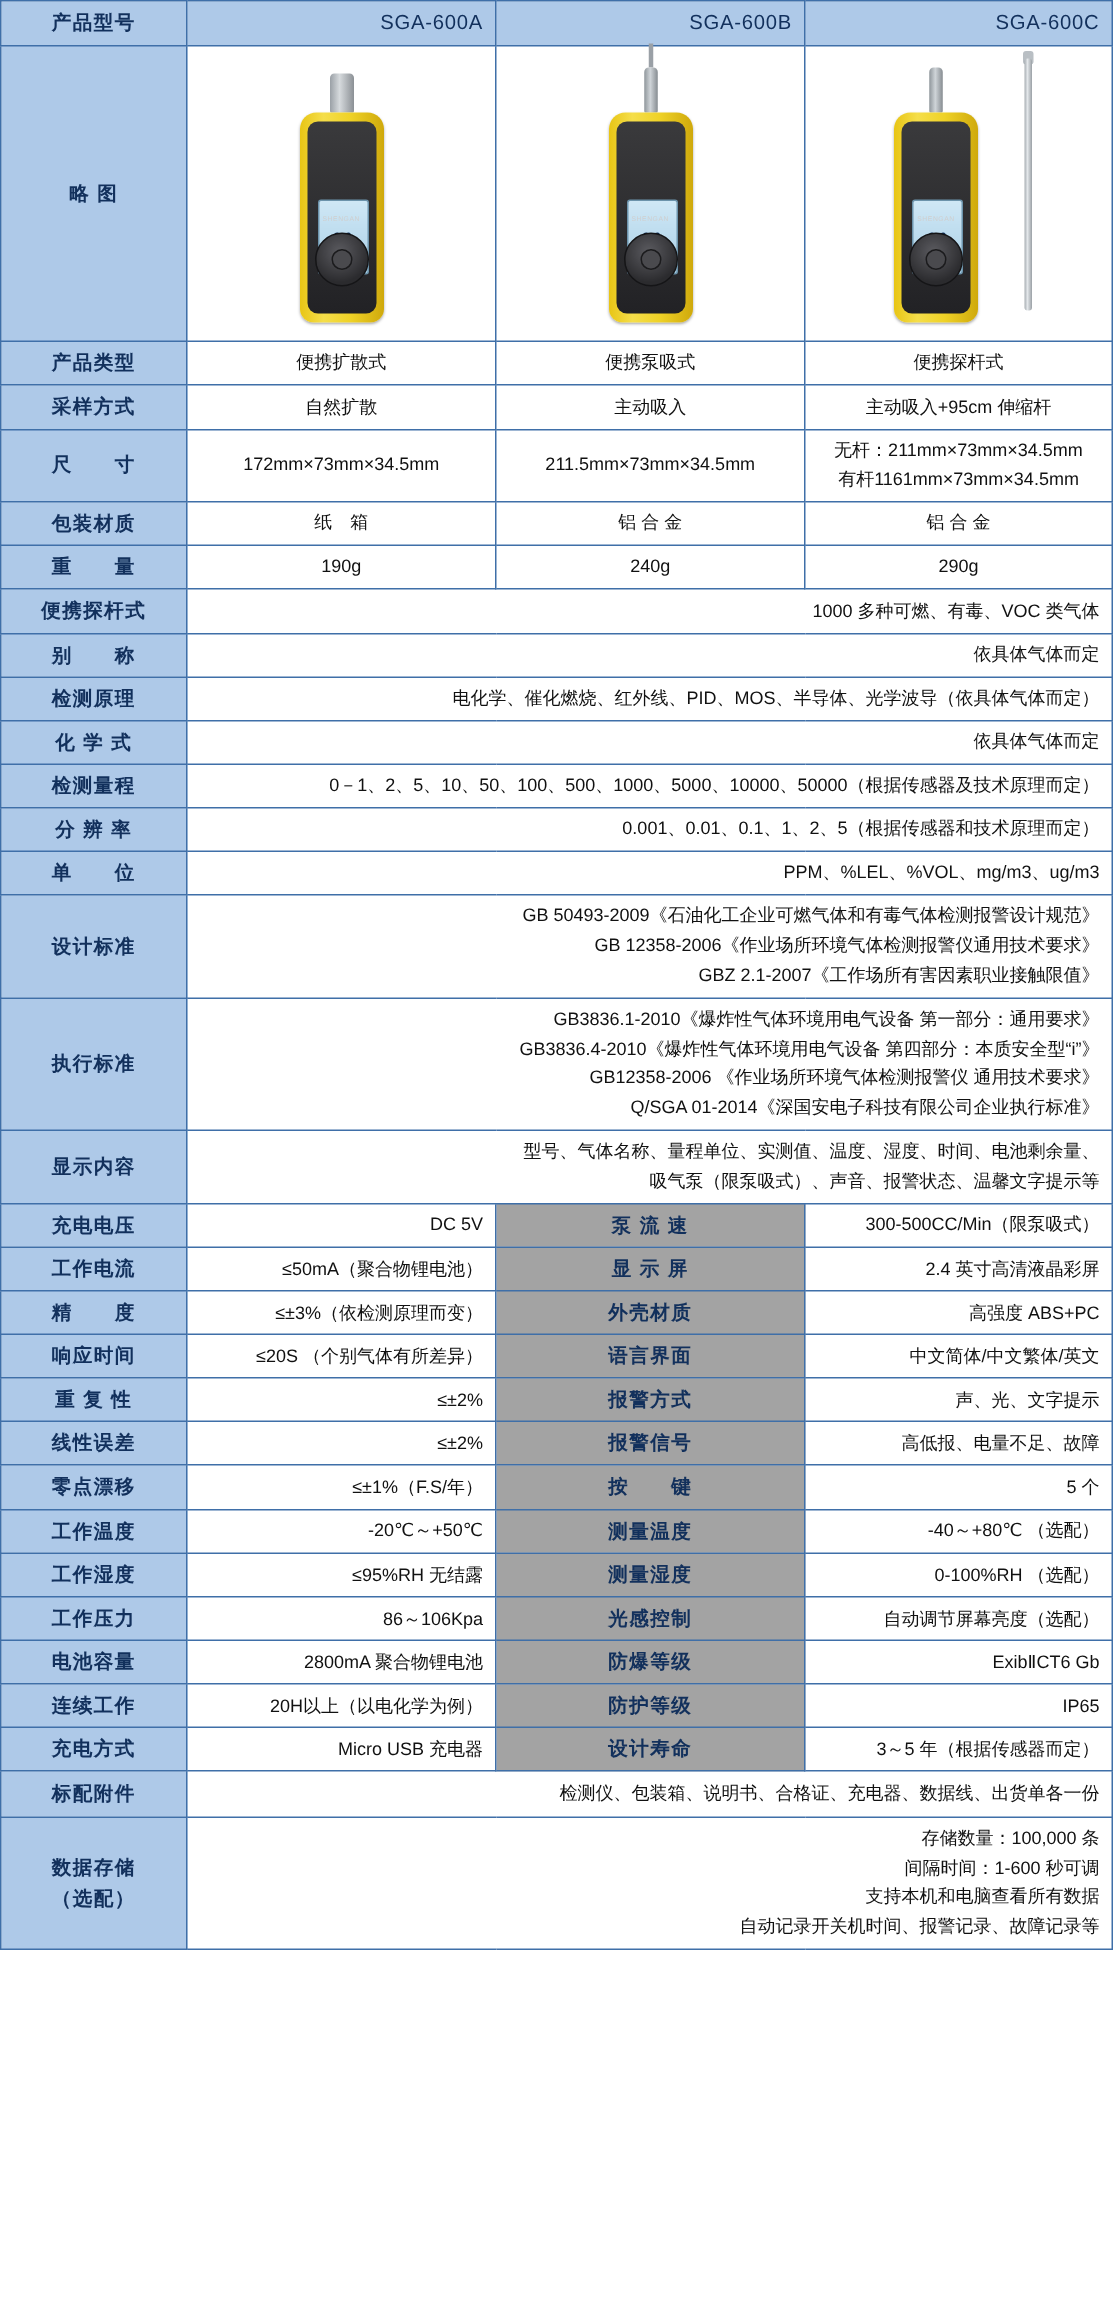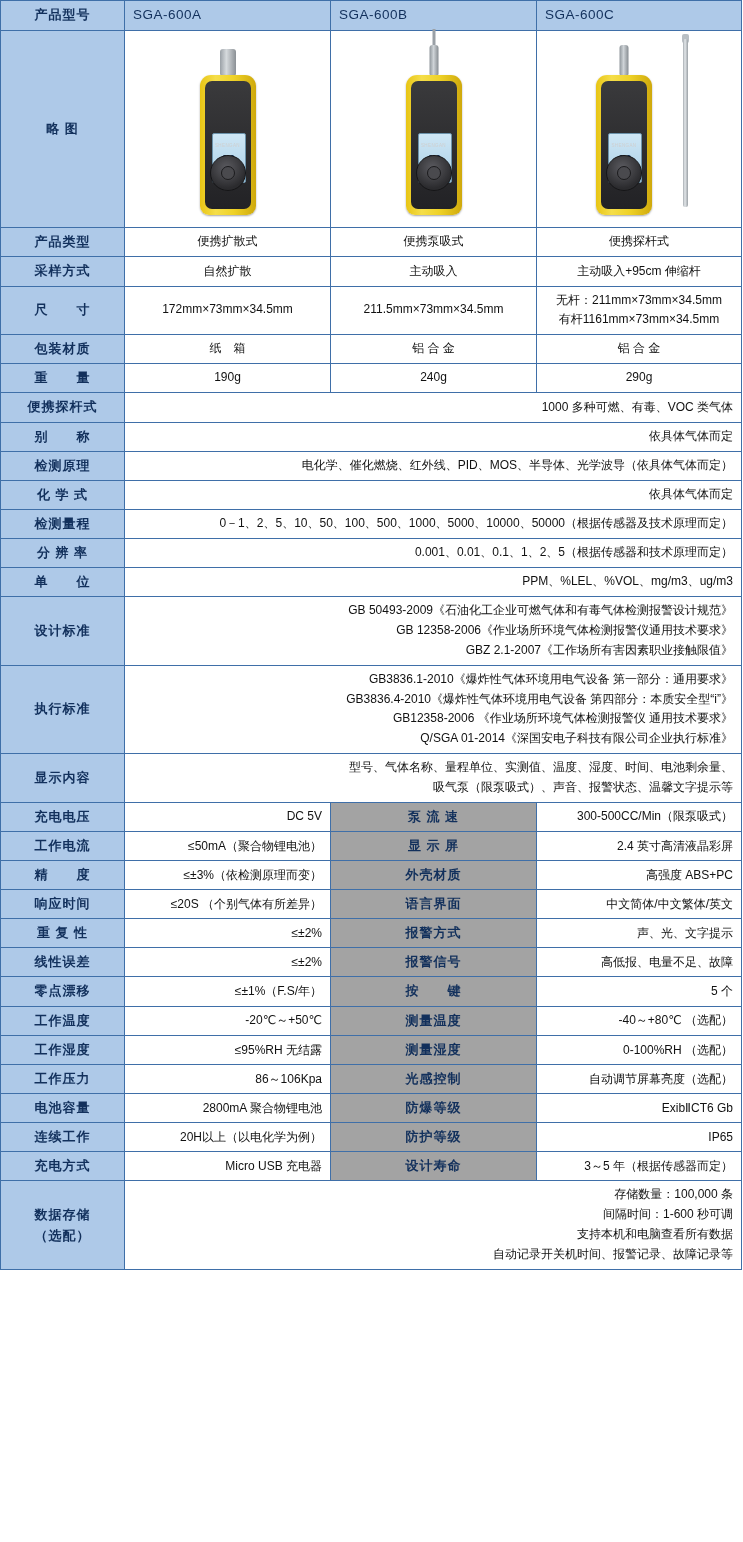--- a/index.html
+++ b/index.html
@@ -44,21 +44,21 @@
   }
   .val{
     background:#ffffff;
     text-align:right;
   }
   .ctr{ text-align:center; }
   .model-head{
     background:#aec9e8;
     color:#12305c;
     font-weight:normal;
-    text-align:left;
+    text-align:right;
     font-size:13.5px;
     letter-spacing:.5px;
   }
   .imgcell{
     background:#ffffff;
     height:196px;
     text-align:center;
     vertical-align:middle;
     padding:0;
   }
@@ -458,20 +458,28 @@
         <tr>
           <td class="lbl">充电方式</td>
           <td class="val small">Micro USB 充电器</td>
           <td class="lbl2">设计寿命</td>
           <td class="val small">3～5 年（根据传感器而定）</td>
         </tr>
       </tbody>
   <tbody id="bottom-rows">
         <tr>
           <td class="lbl">
+            <div class="multi">标配附件</div>
+          </td>
+          <td colspan="3" class="val small">
+            <div class="multi">检测仪、包装箱、说明书、合格证、充电器、数据线、出货单各一份</div>
+          </td>
+        </tr>
+        <tr>
+          <td class="lbl">
             <div class="multi">数据存储<br>（选配）</div>
           </td>
           <td colspan="3" class="val small">
             <div class="multi">存储数量：100,000 条<br>间隔时间：1-600 秒可调<br>支持本机和电脑查看所有数据<br>自动记录开关机时间、报警记录、故障记录等</div>
           </td>
         </tr>
       </tbody>
 </table>
 </div>
 

